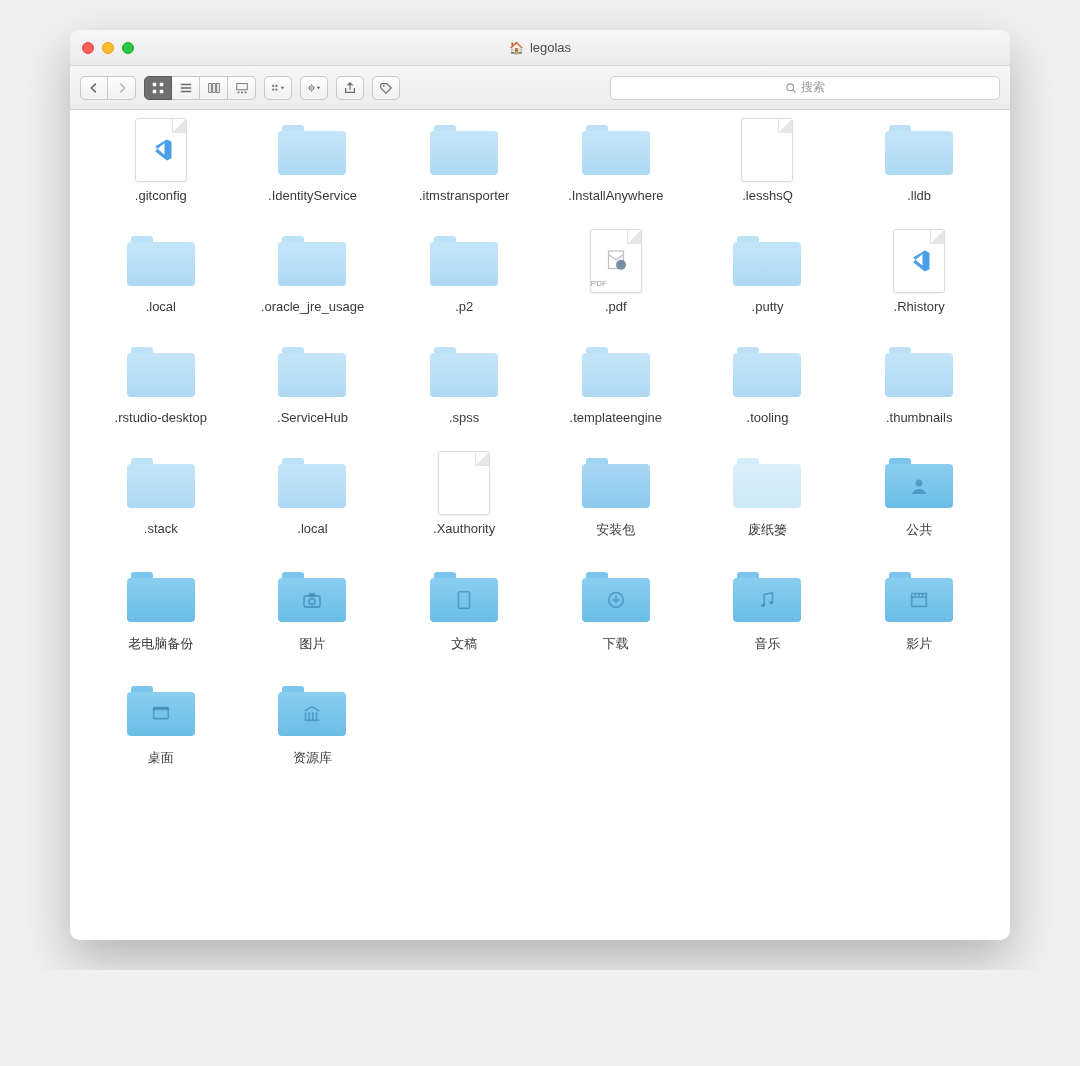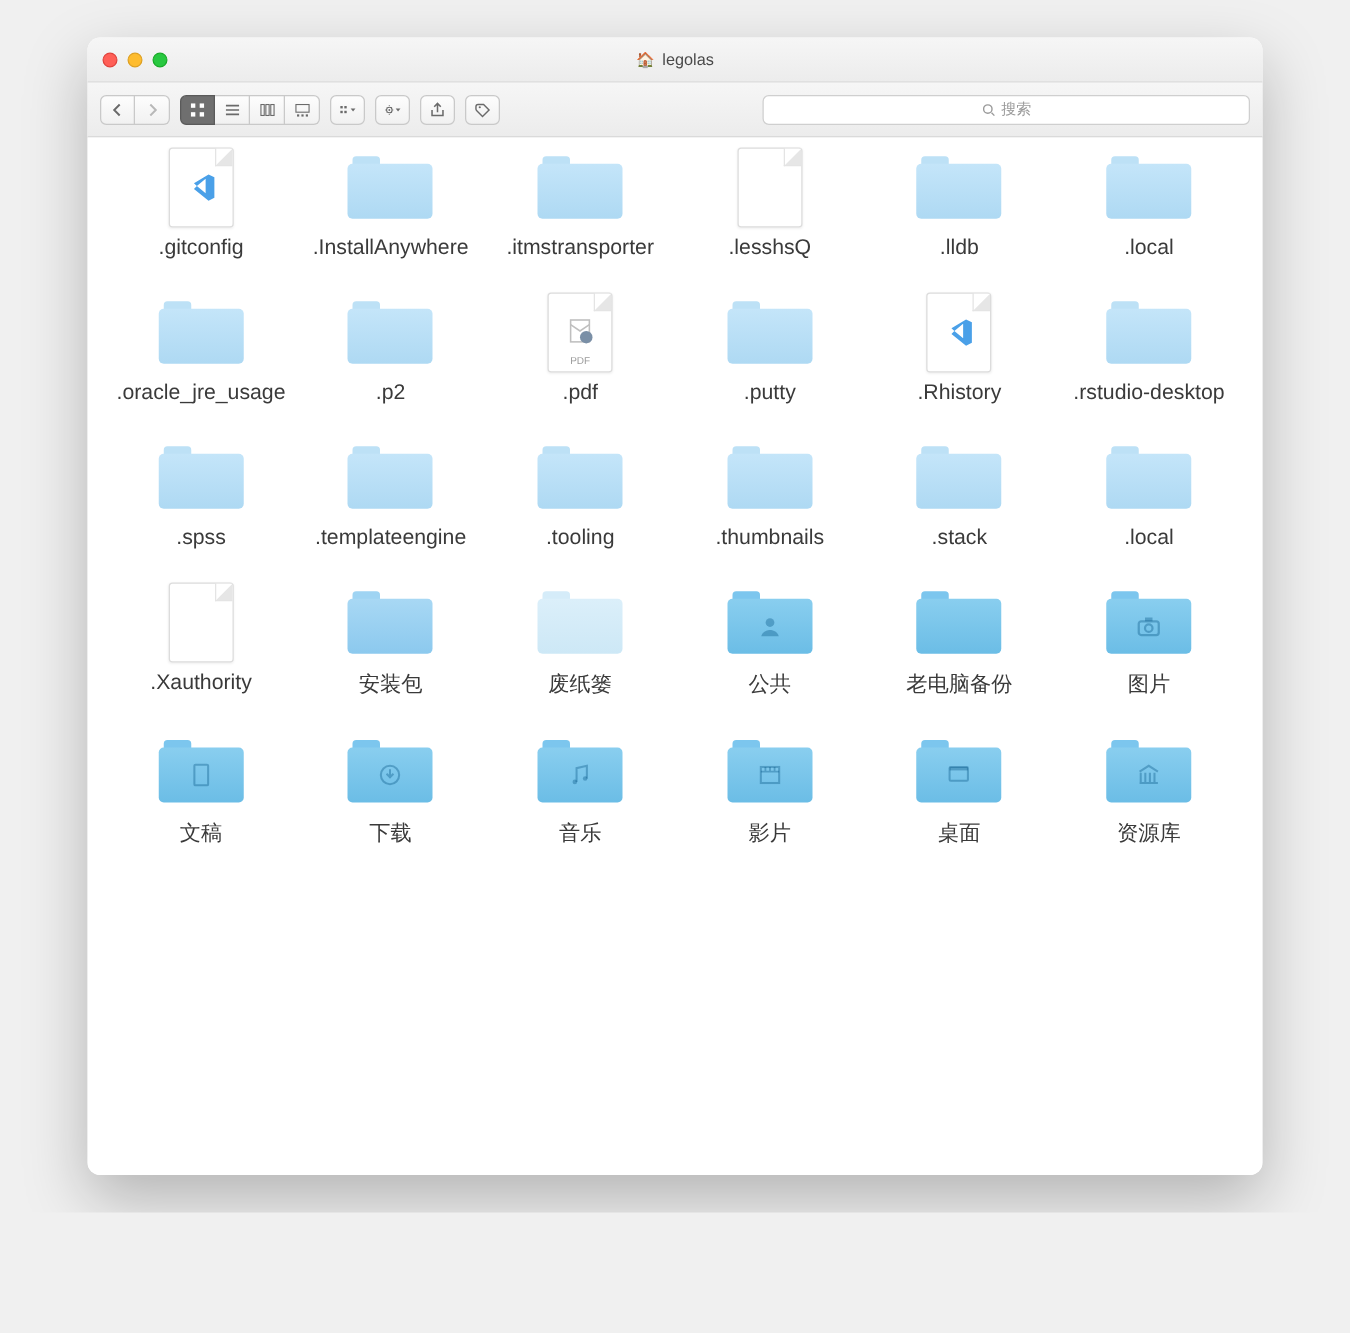--- a/index.html
+++ b/index.html
@@ -75,21 +75,21 @@
     gap: 28px 10px;
   }
   .item {
     display:flex; flex-direction:column; align-items:center;
     cursor:default;
   }
   .icon-wrap {
     width:74px; height:60px; display:flex; align-items:center; justify-content:center;
   }
   .label {
-    margin-top:8px; font-size:17px; color:#3a3a3a; text-align:center;
+    margin-top:8px; font-size:13px; color:#3a3a3a; text-align:center;
     max-width:140px; white-space:nowrap;
   }
   
   .folder {
     width:68px; height:50px; position:relative;
   }
   .folder .tab{
     position:absolute; top:0; left:4px; width:22px; height:10px;
     border-radius:3px 3px 0 0;
   }
@@ -118,21 +118,21 @@
   .file .fold{
     position:absolute; top:0; right:0; width:14px; height:14px;
     background:linear-gradient(135deg,#fff 48%, #e6e6e6 52%);
     border-left:1px solid #e4e4e4; border-bottom:1px solid #e4e4e4;
   }
   .file .glyph{
     position:absolute; inset:0; display:flex; align-items:center; justify-content:center;
     color:#4aa0e8; font-size:24px; font-weight:600;
   }
   .file .sub{
-    position:absolute; bottom:4px; left:0; right:0; text-align:center; font-size:8px; color:#9a9a9a;
+    position:absolute; bottom:4px; left:0; right:0; text-align:left; font-size:8px; color:#9a9a9a;
   }
 </style>
 </head>
 <body>
 
 <div class="window">
 
   <div class="titlebar">
     <div class="traffic-lights">
       <div class="tl red"></div>
@@ -256,30 +256,39 @@
           </div>
           <div class="label">.gitconfig</div>
         </div>
         <div class="item">
           <div class="icon-wrap">
             <div class="folder light">
               <div class="tab"></div>
               <div class="body"></div>
             </div>
           </div>
+          <div class="label">.IdentityService</div>
+        </div>
+        <div class="item">
+          <div class="icon-wrap">
+            <div class="folder light">
+              <div class="tab"></div>
+              <div class="body"></div>
+            </div>
+          </div>
+          <div class="label">.itmstransporter</div>
+        </div>
+        <div class="item">
+          <div class="icon-wrap">
+            <div class="folder light">
+              <div class="tab"></div>
+              <div class="body"></div>
+            </div>
+          </div>
           <div class="label">.InstallAnywhere</div>
-        </div>
-        <div class="item">
-          <div class="icon-wrap">
-            <div class="folder light">
-              <div class="tab"></div>
-              <div class="body"></div>
-            </div>
-          </div>
-          <div class="label">.itmstransporter</div>
         </div>
         <div class="item">
           <div class="icon-wrap">
             <div class="file">
               <div class="fold"></div>
             </div>
           </div>
           <div class="label">.lesshsQ</div>
         </div>
         <div class="item">
@@ -365,20 +374,29 @@
           </div>
           <div class="label">.rstudio-desktop</div>
         </div>
         <div class="item">
           <div class="icon-wrap">
             <div class="folder light">
               <div class="tab"></div>
               <div class="body"></div>
             </div>
           </div>
+          <div class="label">.ServiceHub</div>
+        </div>
+        <div class="item">
+          <div class="icon-wrap">
+            <div class="folder light">
+              <div class="tab"></div>
+              <div class="body"></div>
+            </div>
+          </div>
           <div class="label">.spss</div>
         </div>
         <div class="item">
           <div class="icon-wrap">
             <div class="folder light">
               <div class="tab"></div>
               <div class="body"></div>
             </div>
           </div>
           <div class="label">.templateengine</div>

